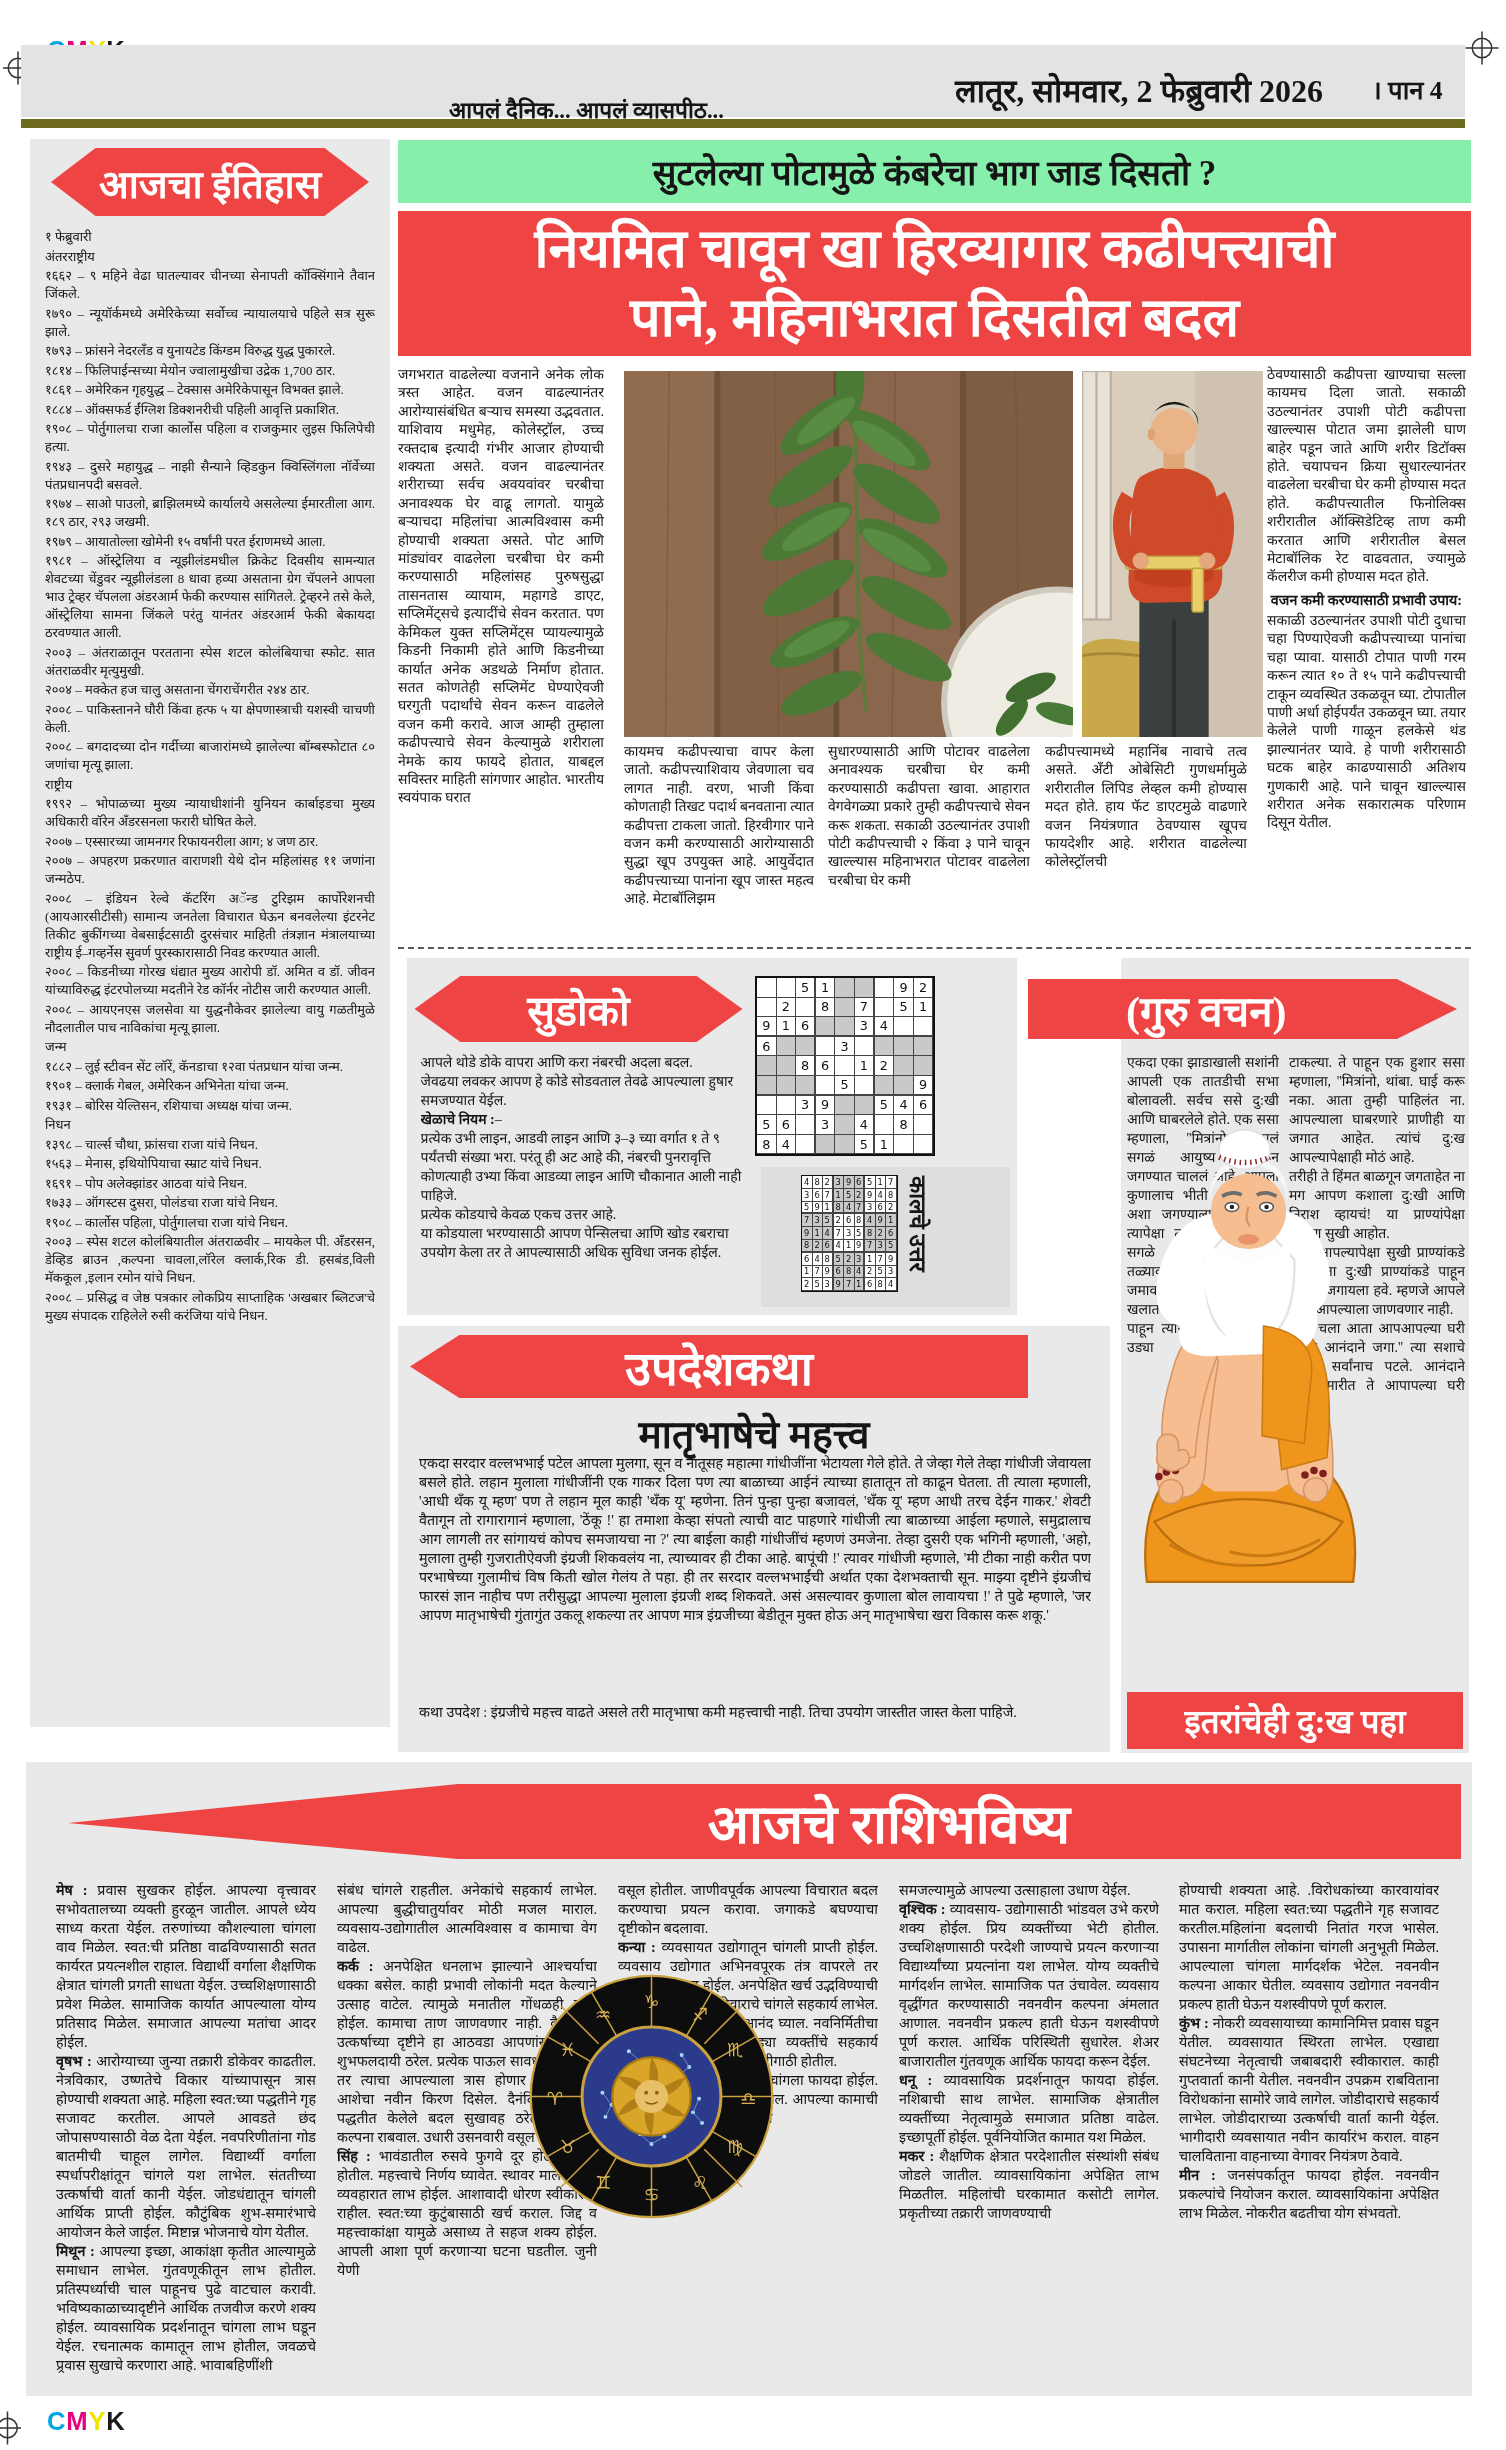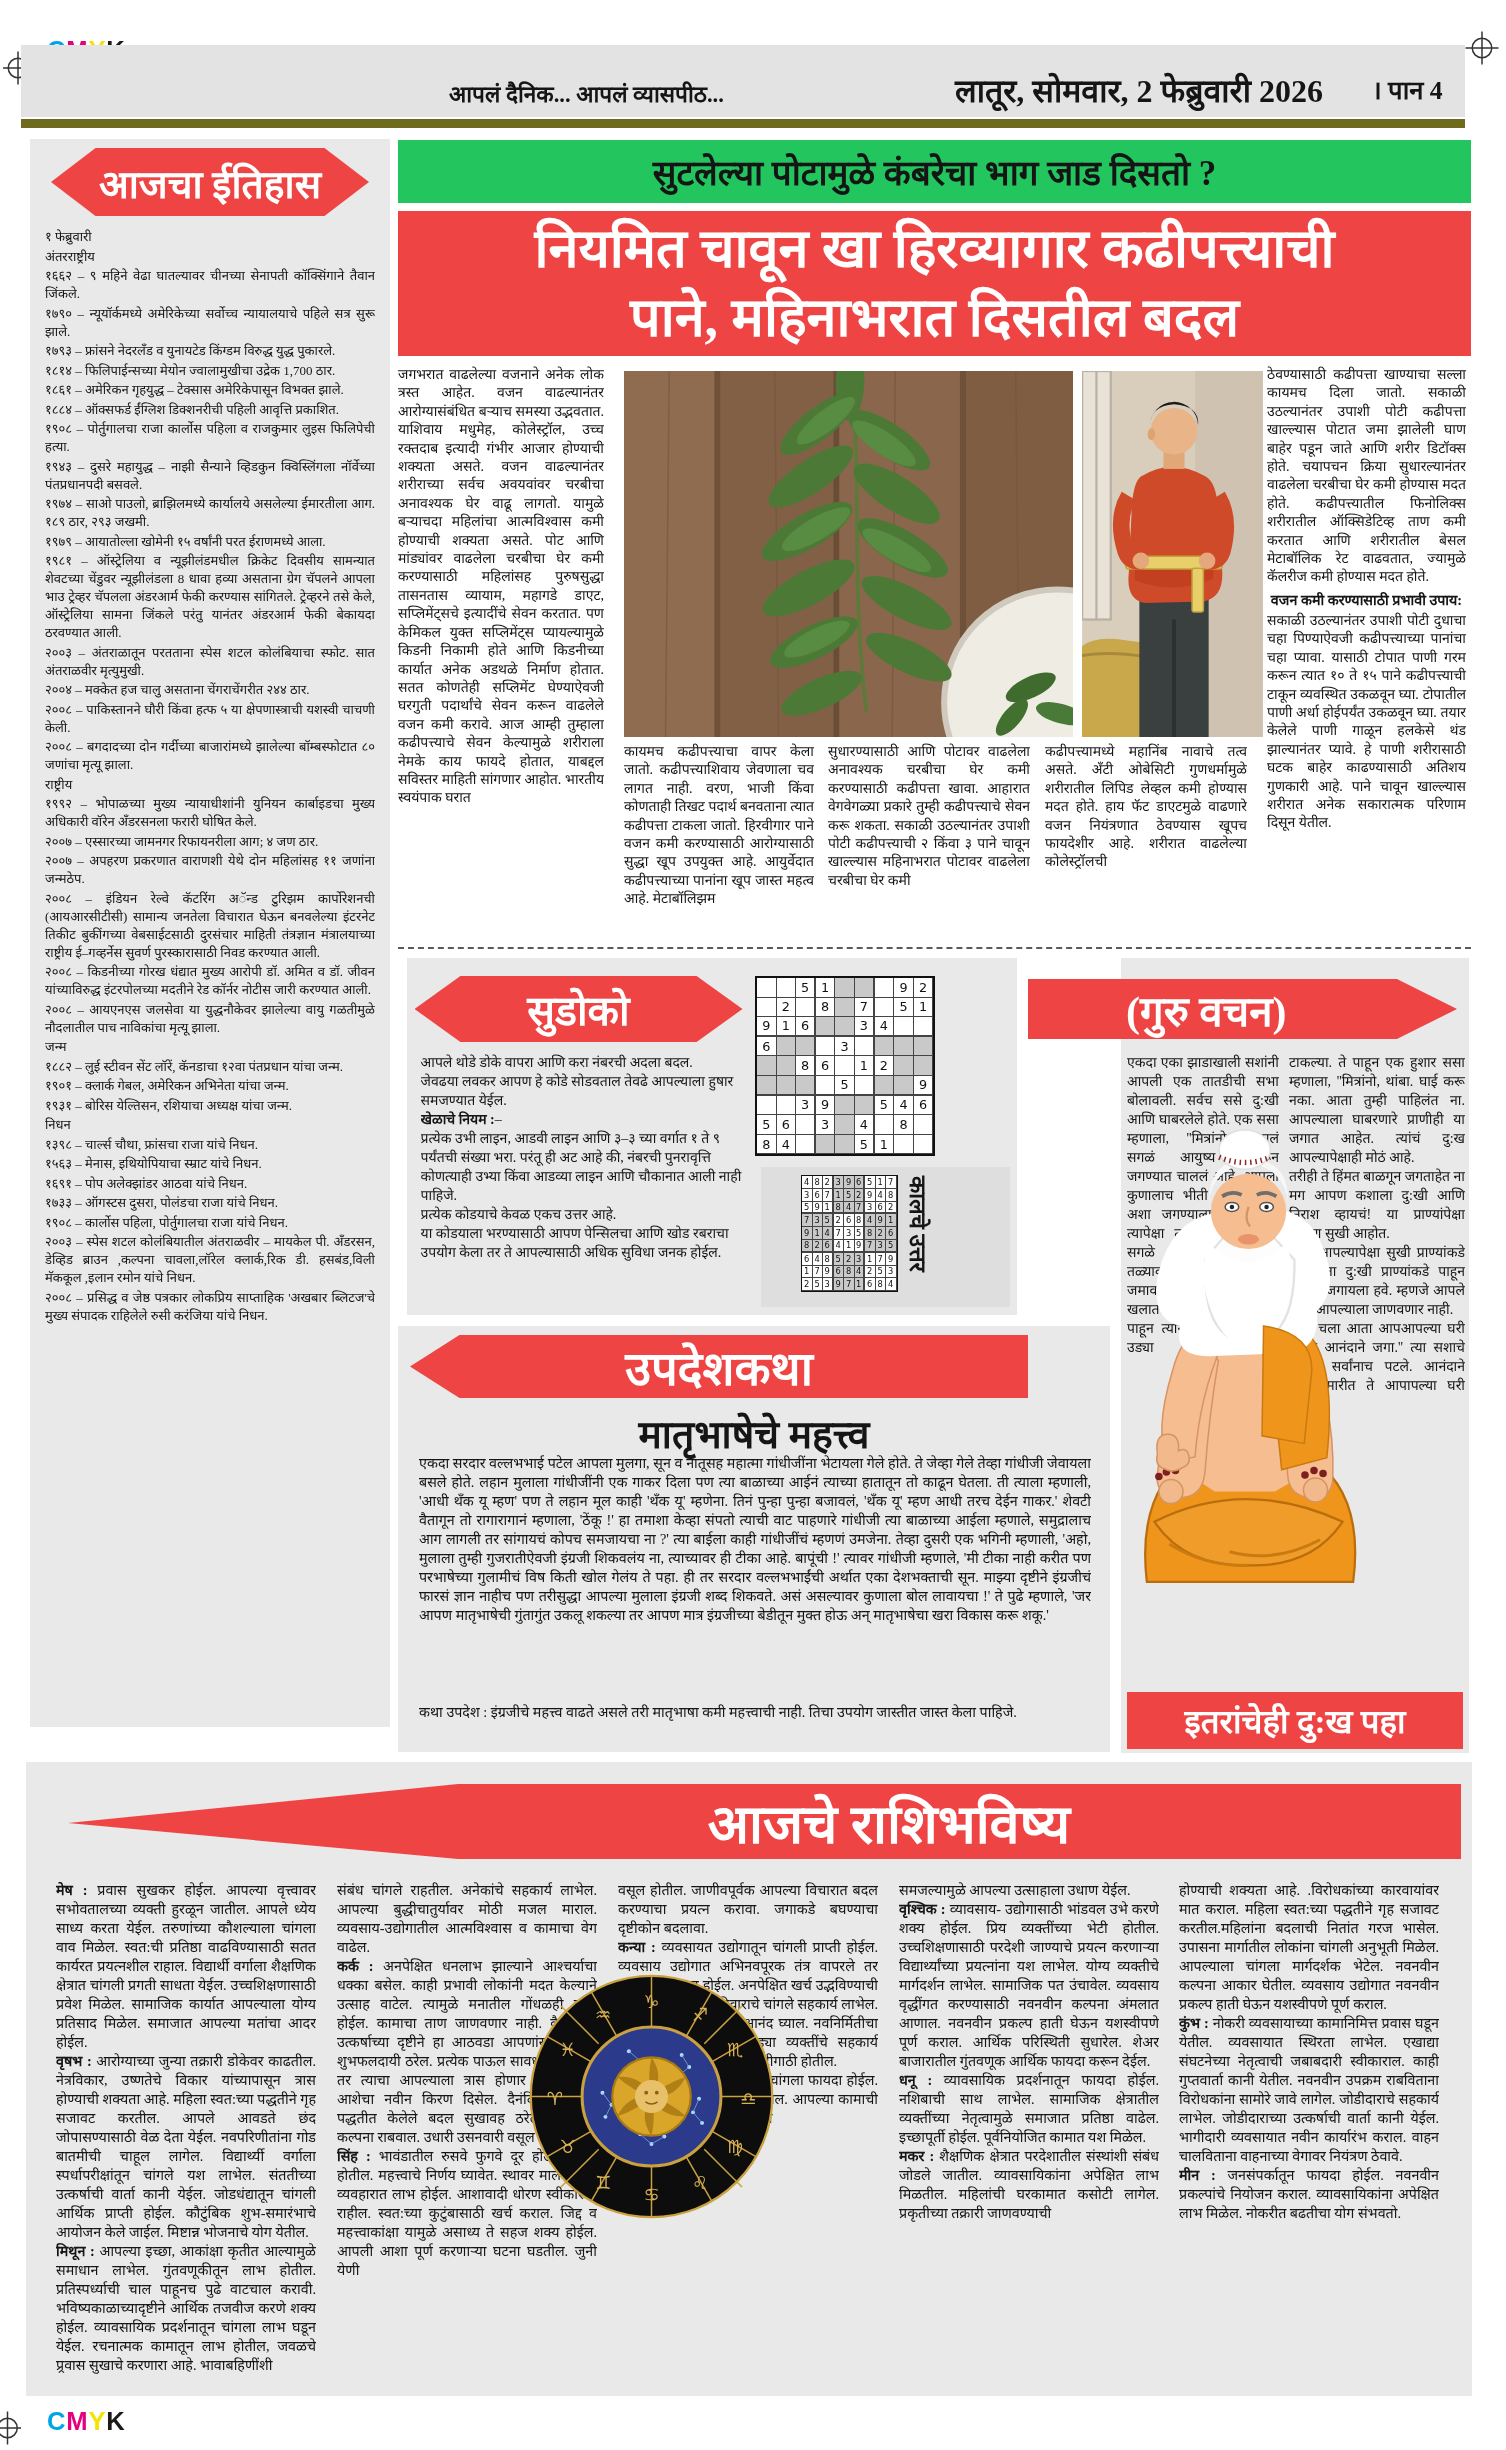--- a/index.html
+++ b/index.html
@@ -10,25 +10,25 @@
   .jtext{text-align:justify;overflow:hidden;line-height:1.34;}
   .band{background:#ef4444;color:#fff;display:flex;align-items:center;justify-content:center;}
   .hex{clip-path:polygon(0 50%,14% 0,86% 0,100% 50%,86% 100%,14% 100%);}
   .hexL{clip-path:polygon(0 50%,8% 0,100% 0,100% 100%,8% 100%);}
   .hexR{clip-path:polygon(0 0,86% 0,100% 50%,86% 100%,0 100%);}
   .hexRashi{clip-path:polygon(0 52%,28% 0,100% 0,100% 100%,28% 100%);}
   .dashed{border-top:2.3px dashed #5a5a5a;height:0;}
   .cmyk{font-family:"Liberation Sans",sans-serif;font-weight:bold;font-size:25.6px;letter-spacing:0.8px;}
   .cmyk .c{color:#00a6e4}.cmyk .m{color:#e6007e}.cmyk .y{color:#f2e400}.cmyk .k{color:#1a1a1a}
   .mast-title{font-size:59px;font-weight:bold;color:#0d0d0d;line-height:1;}
-  .mast-tag{font-size:22.6px;font-weight:bold;}
+  .mast-tag{font-size:22.6px;font-weight:bold;margin-top:16px;}
   .mast-date{font-size:32px;font-weight:bold;}
   .mast-page{font-size:25.6px;font-weight:bold;}
   .hist-entry{margin:0 0 1.5px 0;}
-  .kicker{font-size:35px;font-weight:bold;display:flex;align-items:center;justify-content:center;background:#22c55e;}
+  .kicker{font-size:35px;font-weight:bold;display:flex;align-items:center;justify-content:center;background:#86efac;}
   .headline{font-size:54px;font-weight:bold;text-align:center;line-height:1.26;padding-top:7.5px;}
   .sud-grid{display:grid;grid-template-columns:repeat(9,19.6px);grid-auto-rows:19.6px;border:2.3px solid #111;background:#fff;width:176px;}
   .sud-grid .cell{border-right:0.8px solid #444;border-bottom:0.8px solid #444;border-color:#444;border-style:solid;border-top:0;border-left:0;
        display:flex;align-items:center;justify-content:center;font-family:"DejaVu Sans",sans-serif;font-size:12.8px;color:#111;background:#fff;}
   .sud-grid.small{grid-template-columns:repeat(9,10.5px);grid-auto-rows:12.8px;width:95px;border-width:1.5px;}
   .sud-grid.small .cell{font-size:8.3px;}
   .sud-grid .cell.shade{background:#c9c9c9;}
   .vlabel{writing-mode:horizontal-tb;transform:rotate(90deg);transform-origin:left top;font-size:22.6px;font-weight:bold;white-space:nowrap;}
   .h-col{position:absolute;top:1881px;width:260px;height:503px;}
   .h-col p{margin:0;}

